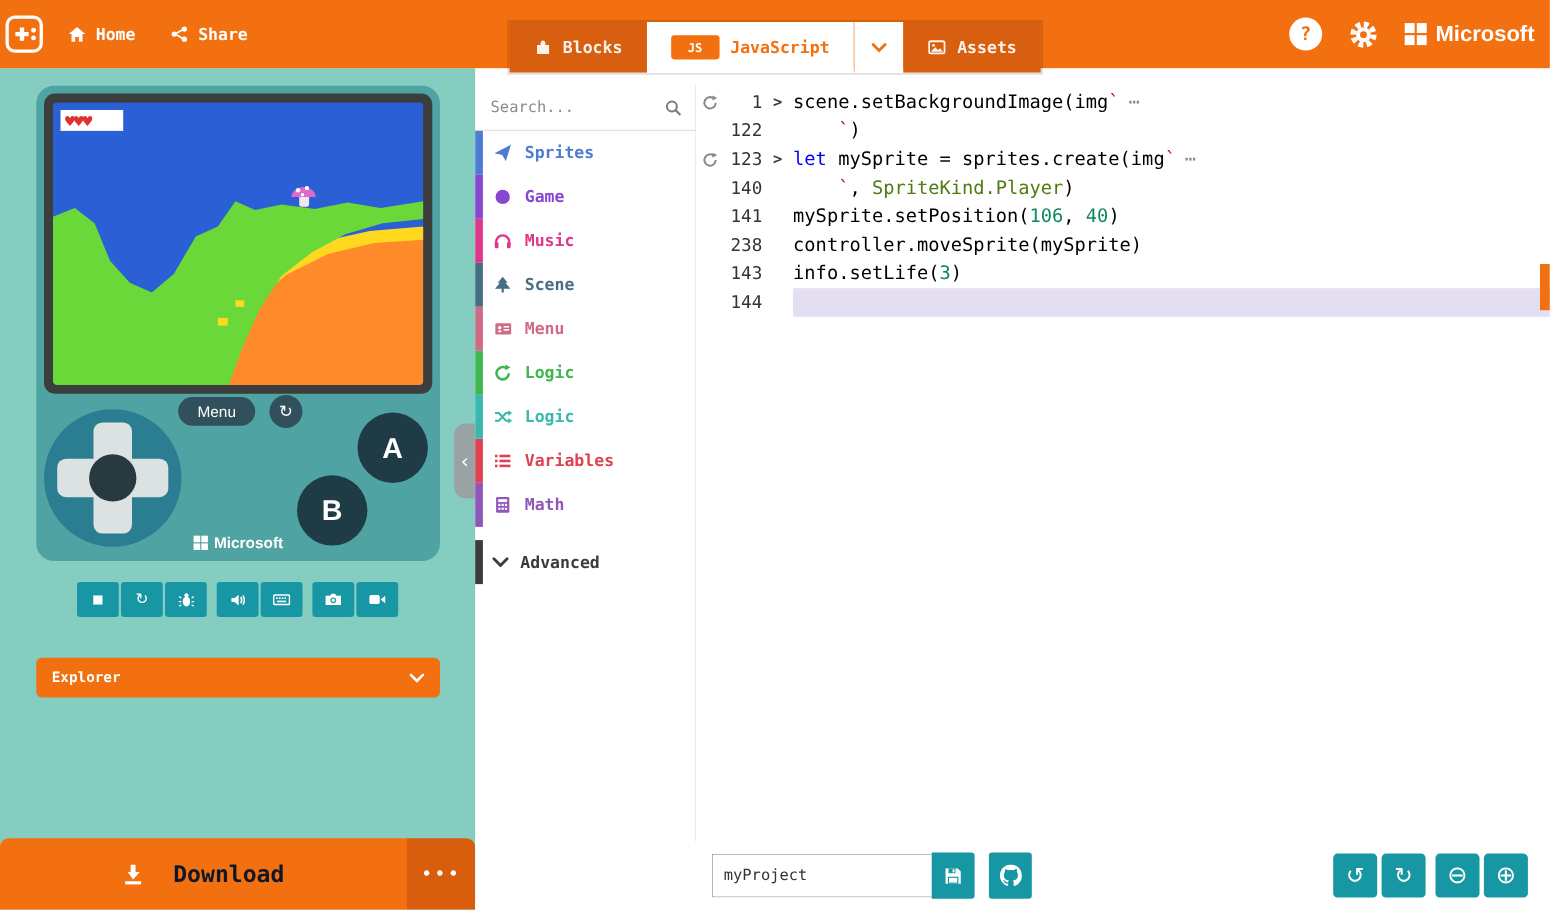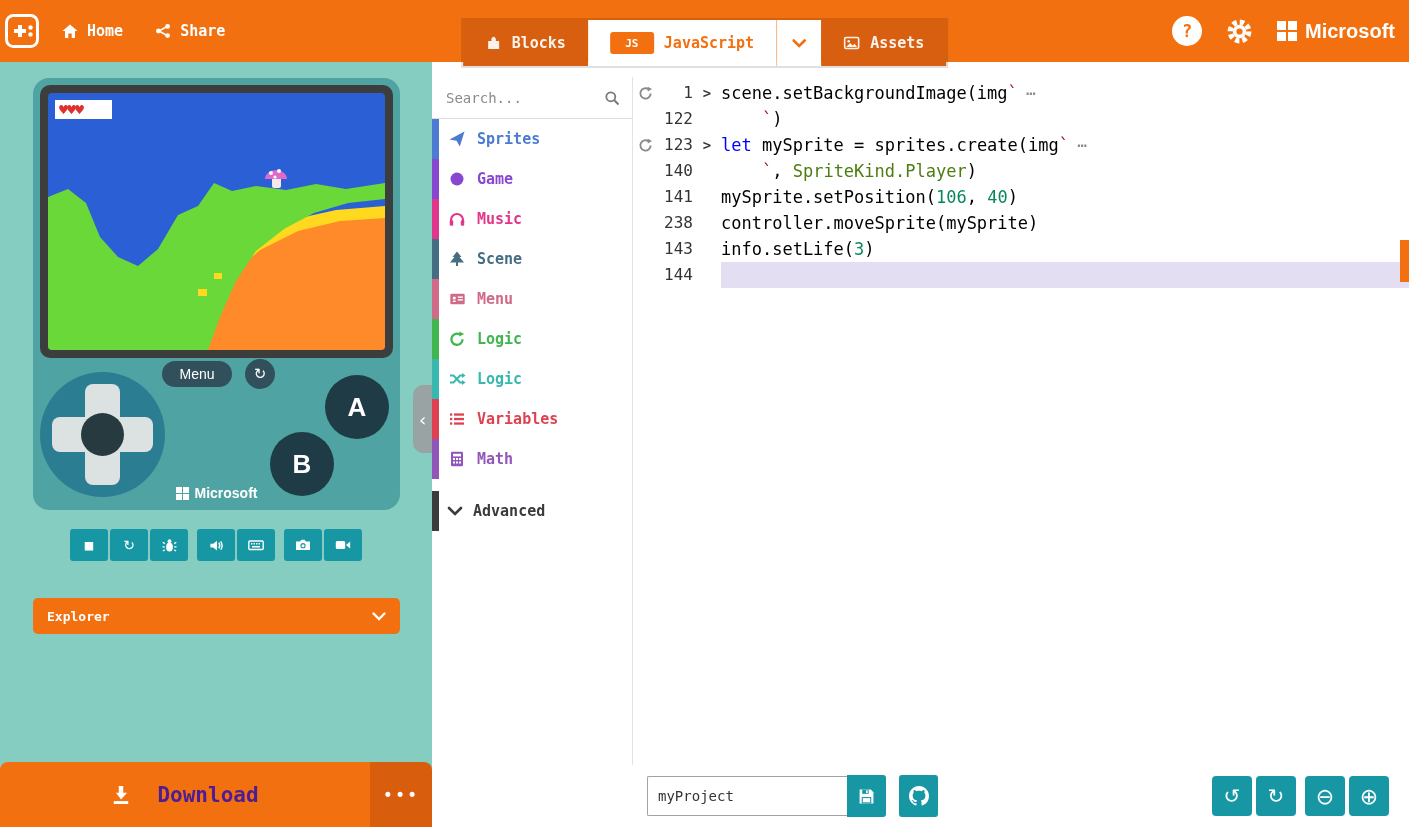--- a/index.html
+++ b/index.html
@@ -46,21 +46,21 @@
   .cms-squares { display:grid; grid-template-columns:6px 6px; grid-template-rows:6px 6px; gap:1px; }
   .cms-squares span { background:#fff; }
 
   .simbuttons { position:absolute; left:0; right:0; top:467px; display:flex; justify-content:center; gap:9px; }
   .sbgroup { display:flex; gap:2px; }
   .sbtn { width:38px; height:32px; background:#1797A4; border-radius:3px; color:#fff; display:flex; align-items:center; justify-content:center; font-size:14px; cursor:pointer; }
 
   .explorer { position:absolute; left:33px; top:536px; width:367px; height:36px; background:#F2700F; border-radius:5px; color:#fff; display:flex; align-items:center; justify-content:space-between; padding:0 14px; font-size:13px; font-weight:bold; cursor:pointer; }
 
   .download-row { position:absolute; left:0; bottom:0; width:432px; height:65px; display:flex; }
-  .download-btn { flex:1; background:#F2700F; color:#4c1d95; display:flex; align-items:center; justify-content:center; gap:26px; font-size:21px; font-weight:bold; border-radius:8px 0 0 0; cursor:pointer; }
+  .download-btn { flex:1; background:#F2700F; color:#0f172a; display:flex; align-items:center; justify-content:center; gap:26px; font-size:21px; font-weight:bold; border-radius:8px 0 0 0; cursor:pointer; }
   .more-btn { width:62px; background:#D85D0C; color:#fff; display:flex; align-items:center; justify-content:center; font-size:17px; letter-spacing:2px; border-radius:0 8px 0 0; cursor:pointer; }
 
   .collapse-handle { position:absolute; right:0; top:323px; width:19px; height:68px; background:#9AA3A4; border-radius:10px 0 0 10px; color:#fff; display:flex; align-items:center; justify-content:center; font-size:18px; font-family:"DejaVu Sans",sans-serif; cursor:pointer; }
 
   
   .rightarea { flex:1; display:flex; flex-direction:column; min-width:0; }
   .content { flex:1; display:flex; min-height:0;margin-top:15px; }
 
   
   .toolbox { width:201px; flex:none; background:#fff; border-right:1px solid #E3E3E3; }

